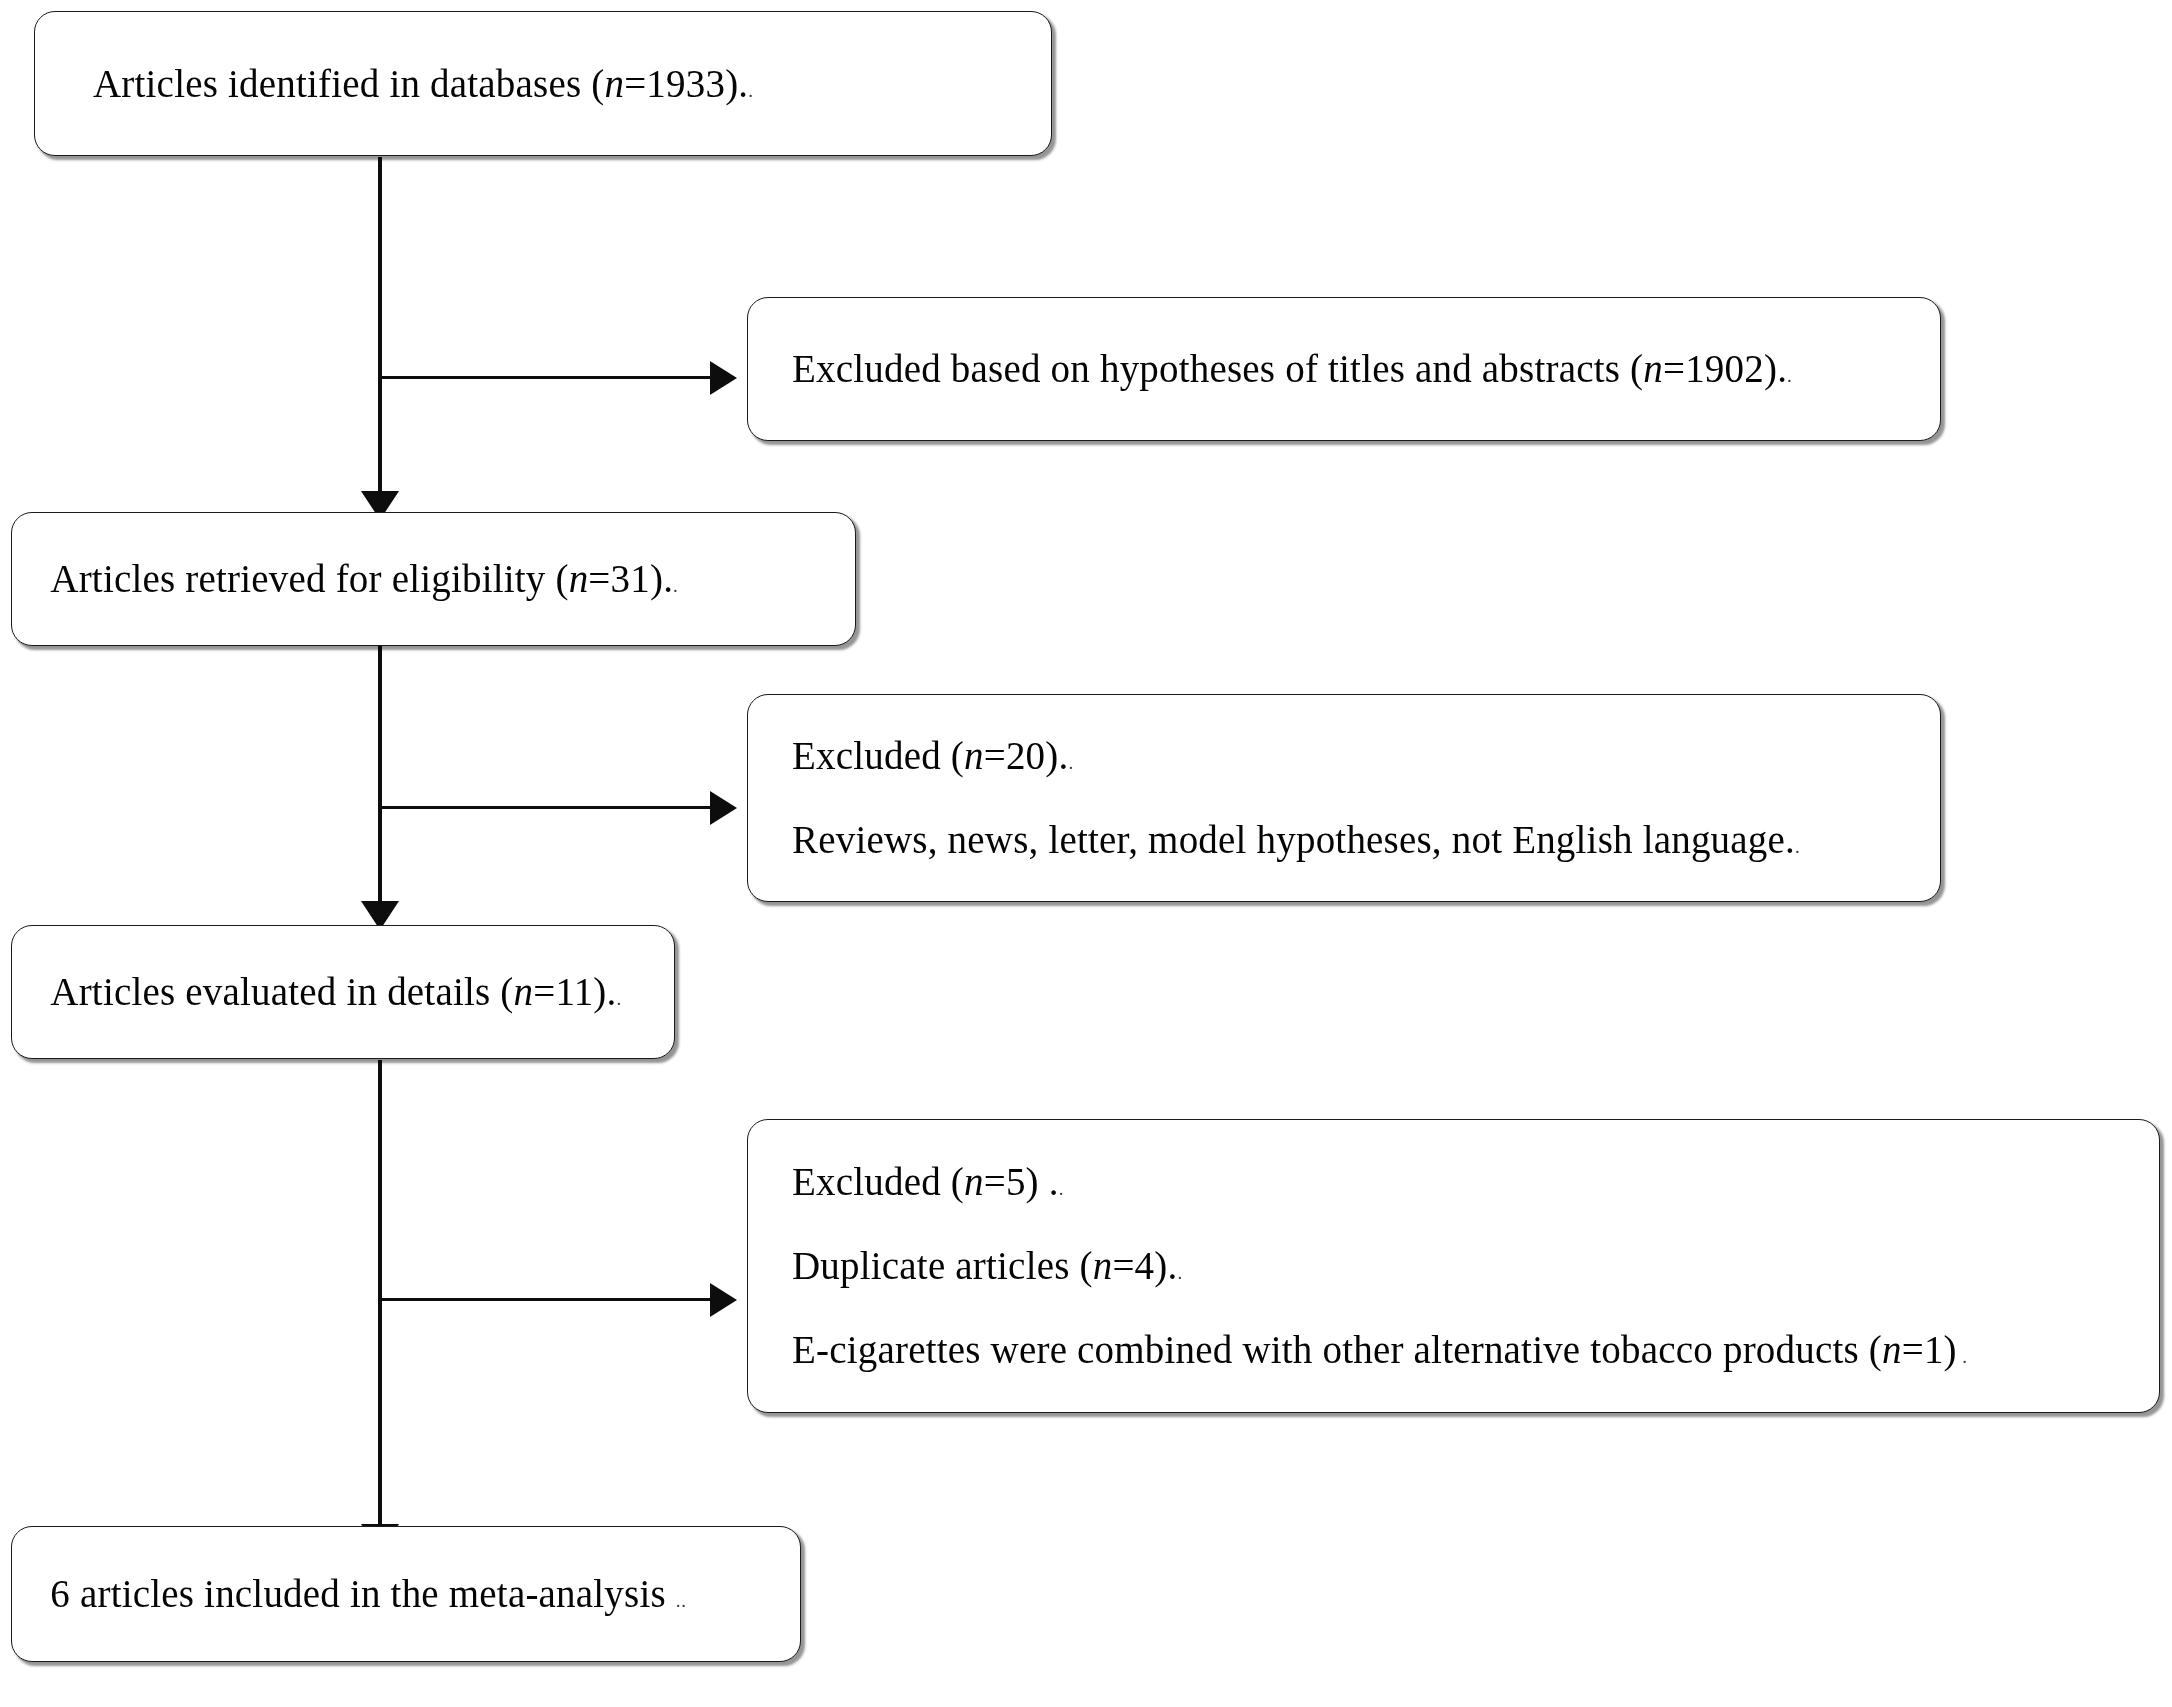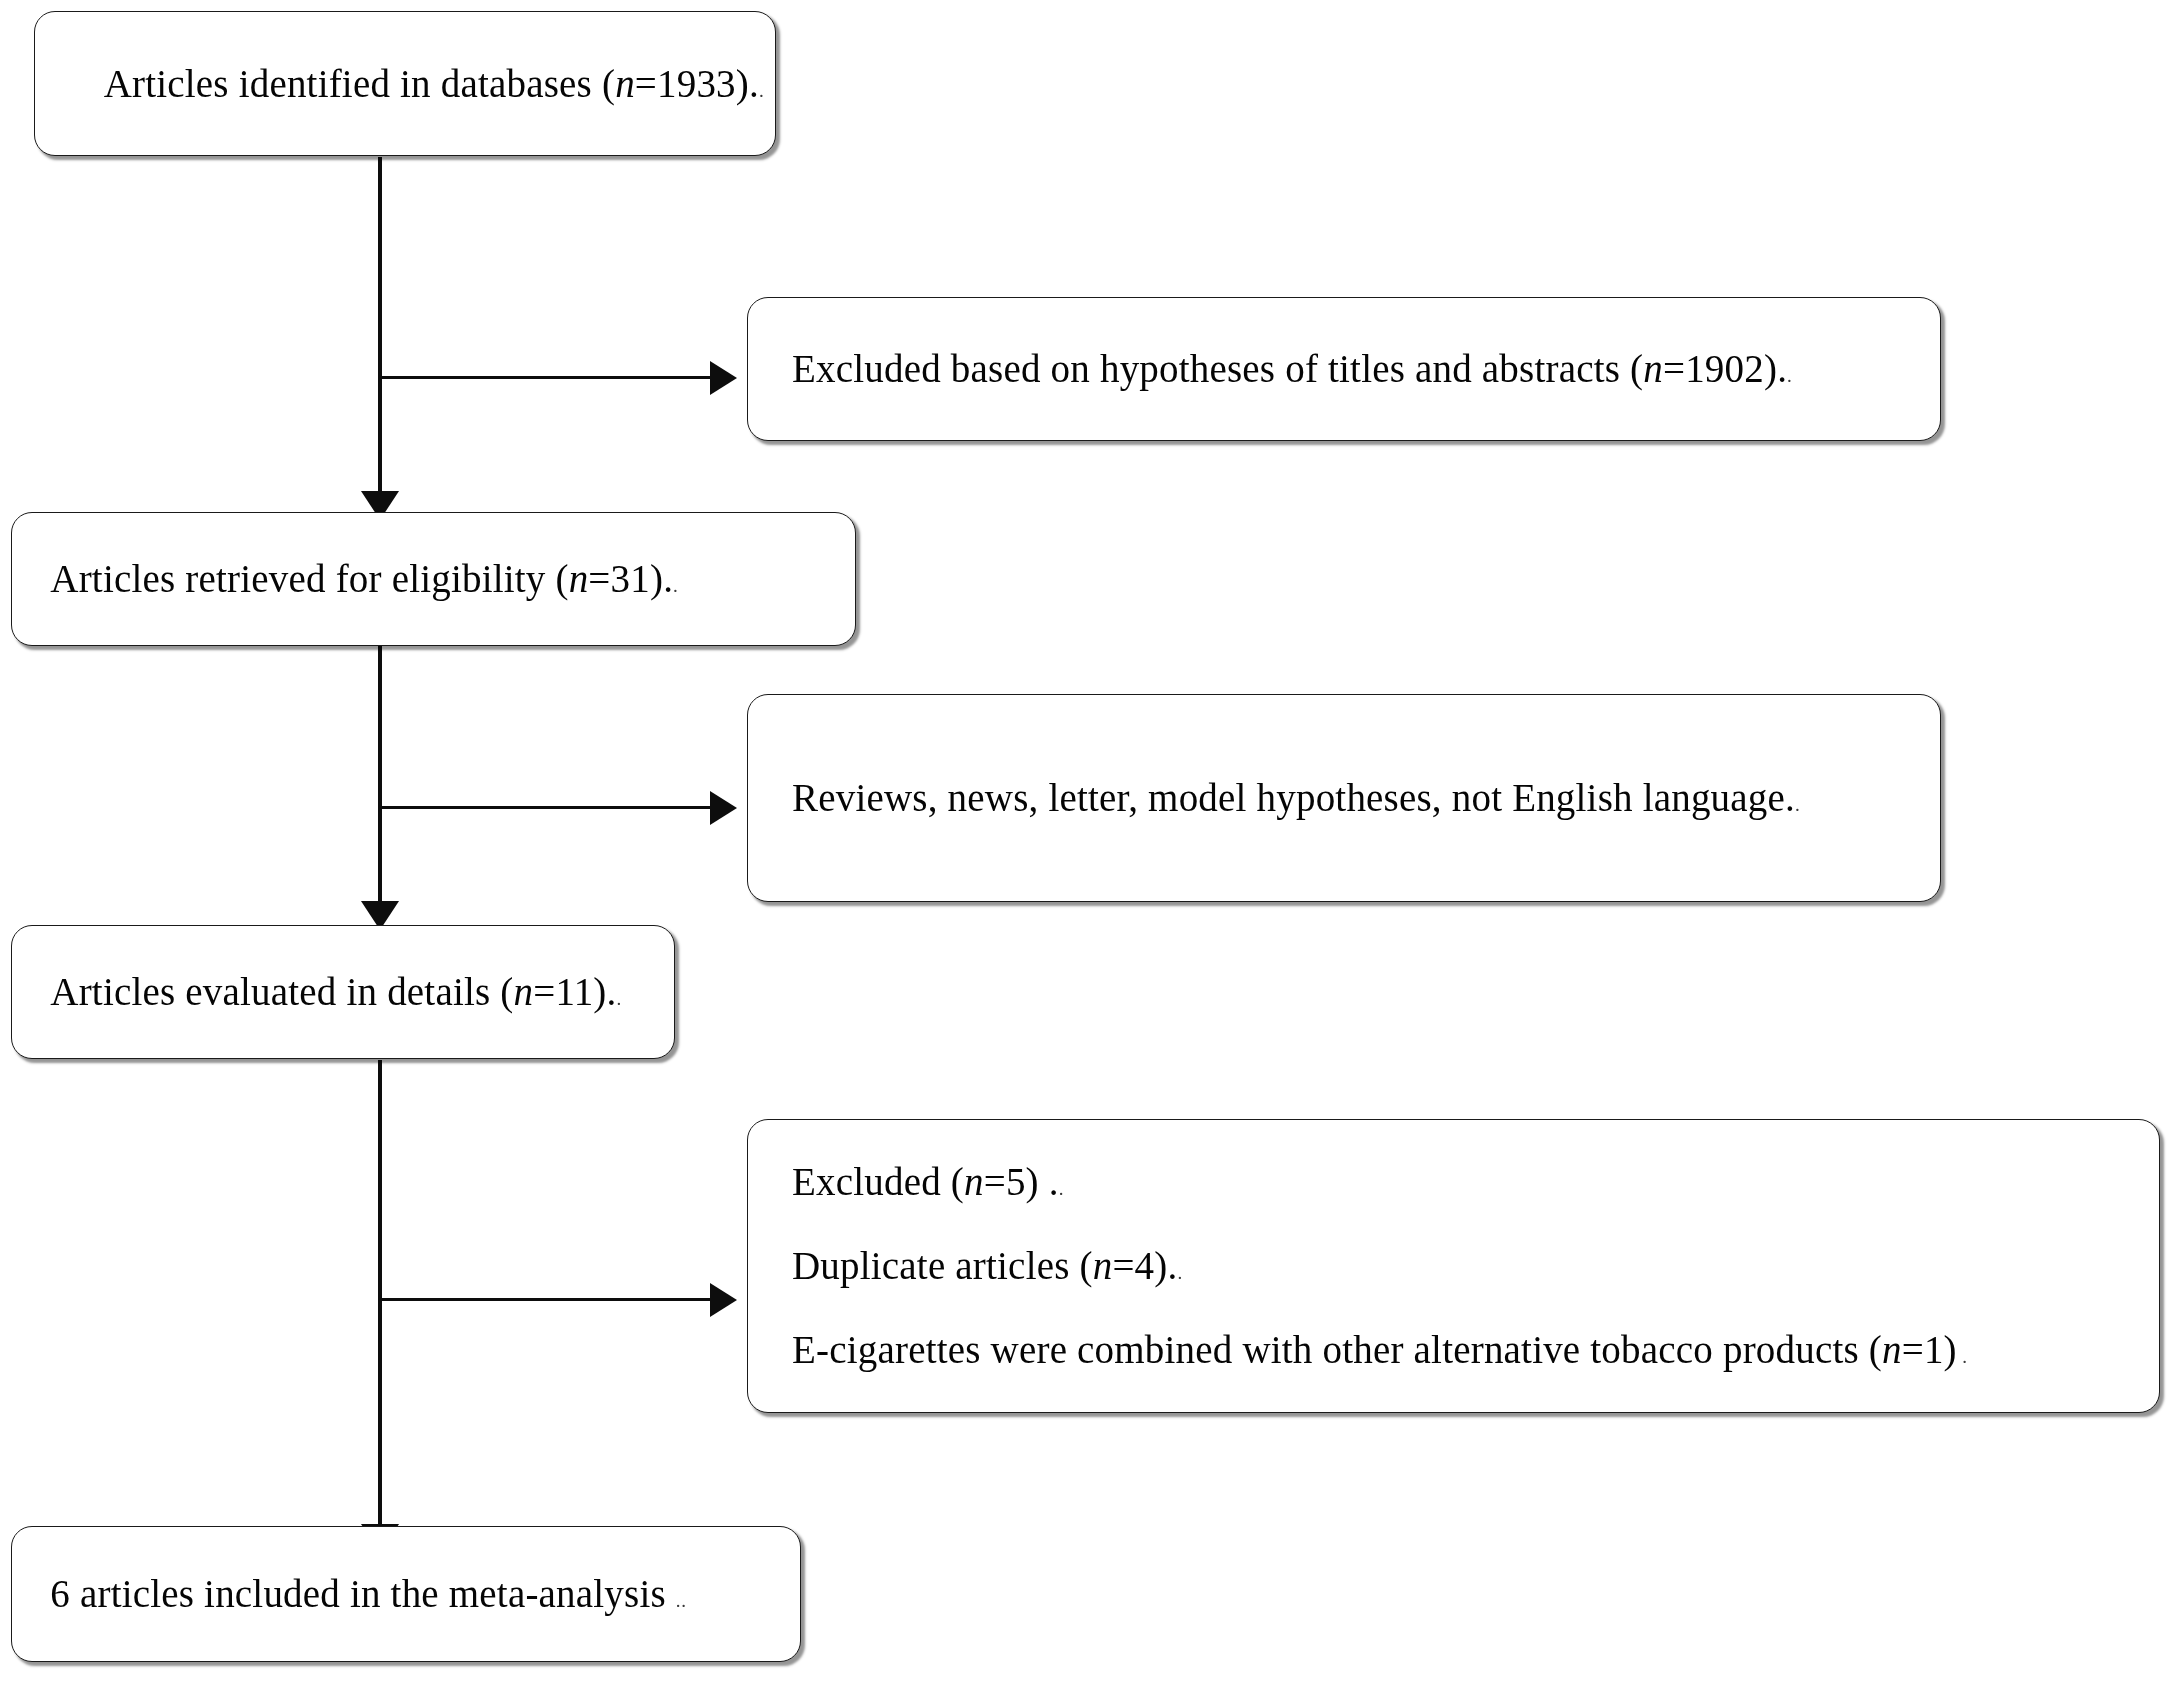--- a/index.html
+++ b/index.html
@@ -103,39 +103,42 @@
 
   <div class="hline" style="left:378px; top:806px; width:332px;"></div>
   <div class="arrow-right" style="left:710px; top:791px;"></div>
 
   <div class="vline" style="left:378px; top:1060px; height:470px;"></div>
   <div class="arrow-down" style="left:361px; top:1524px;"></div>
 
   <div class="hline" style="left:378px; top:1298px; width:332px;"></div>
   <div class="arrow-right" style="left:710px; top:1283px;"></div>
 
-  <div class="node n1" style="left:34px; top:11.3px; width:742px; height:145px;text-align:center;">
+  <div class="node n1" style="left:34px; top:11.3px; width:1018px; height:145px;">
     <div class="node-line">
       <span>Articles identified in databases (</span><span class="ital">n</span><span>=1933).</span><span class="tiny-mark">.</span>
     </div>
   </div>
 
   <div class="node n2" style="left:747px; top:297px; width:1194px; height:144px;">
     <div class="node-line">
       <span>Excluded based on hypotheses of titles  and abstracts (</span><span class="ital">n</span><span>=1902).</span><span class="tiny-mark">.</span>
     </div>
   </div>
 
   <div class="node n3" style="left:11.3px; top:512px; width:845px; height:134px;">
     <div class="node-line">
       <span>Articles retrieved for eligibility  (</span><span class="ital">n</span><span>=31).</span><span class="tiny-mark">.</span>
     </div>
   </div>
 
   <div class="node n5 multi" style="left:747px; top:694px; width:1194px; height:208px;">
+    <div class="node-line">
+      <span>Excluded (</span><span class="ital">n</span><span>=20).</span><span class="tiny-mark">.</span>
+    </div>
     <div class="node-line">
       <span>Reviews, news, letter, model hypotheses, not English language.</span><span class="tiny-mark">.</span>
     </div>
   </div>
 
   <div class="node n4" style="left:11.3px; top:925px; width:664px; height:134px;">
     <div class="node-line">
       <span>Articles evaluated in details (</span><span class="ital">n</span><span>=11).</span><span class="tiny-mark">.</span>
     </div>
   </div>

